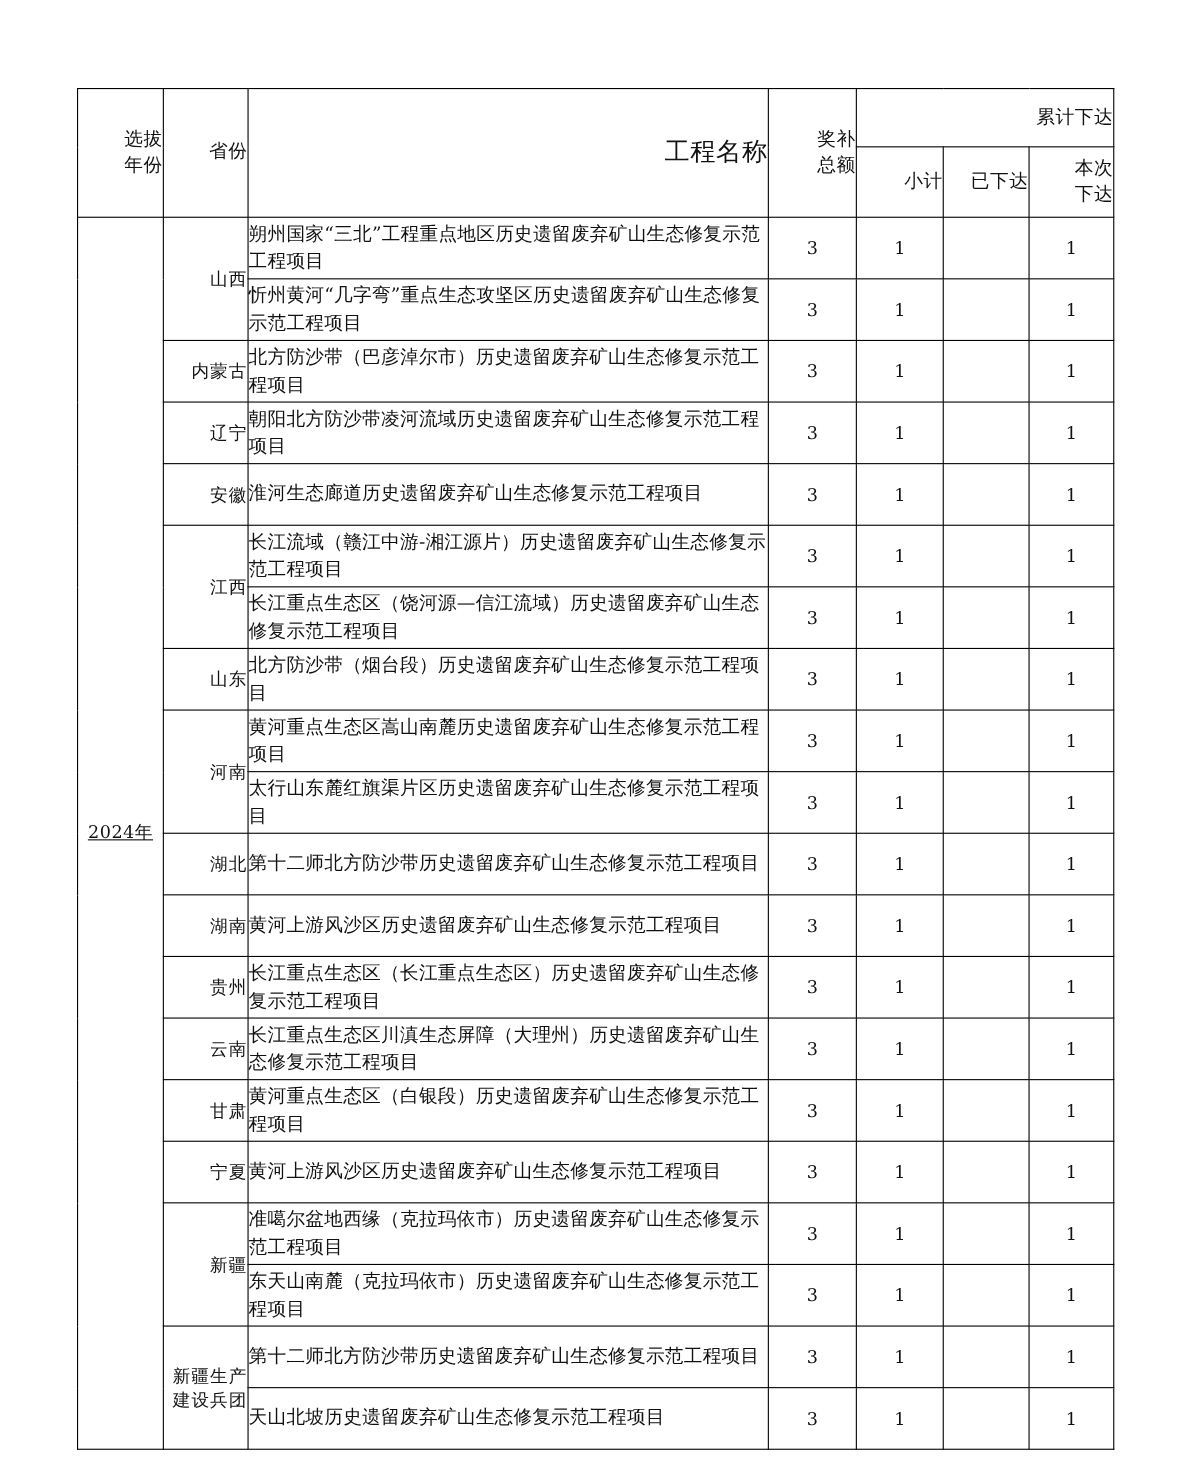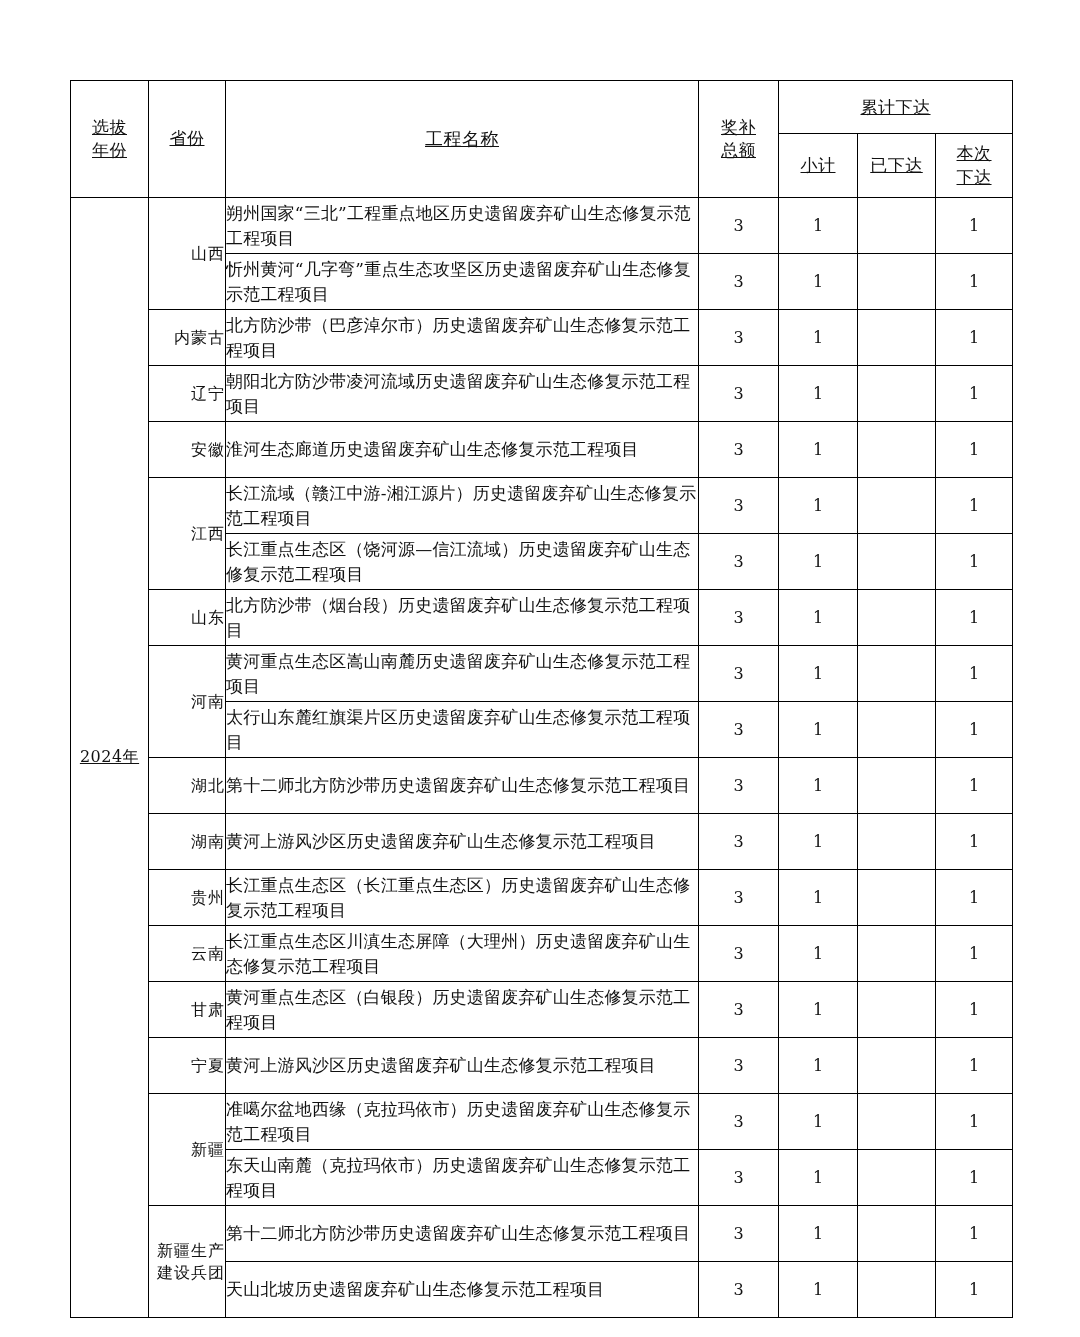--- a/index.html
+++ b/index.html
@@ -50,31 +50,30 @@
   col.c-year  { width: 78px; }
   col.c-prov  { width: 77px; }
   col.c-name  { width: 473px; }
   col.c-total { width: 80px; }
   col.c-sub   { width: 79px; }
   col.c-done  { width: 78px; }
   col.c-cur   { width: 77px; }
 
   
   .hd {
-    text-align: center;
+    text-align: right;
     font-size: 17px;
     line-height: 1.38;
     letter-spacing: 0.5px;
     padding: 4px 2px;
-    text-decoration: underline;
   }
   .hd-tall { height: 116px; }
   .hd-group { height: 52px; }
   .hd-sub { height: 62px; }
-  .hd-name { font-size: 18px; }
+  .hd-name { font-size: 23px; }
 
   
   .cell-year {
     text-align: center;
     font-size: 16px;
     letter-spacing: 0.5px;
     text-decoration: underline;
   }
   .cell-prov {
     text-align: right;

